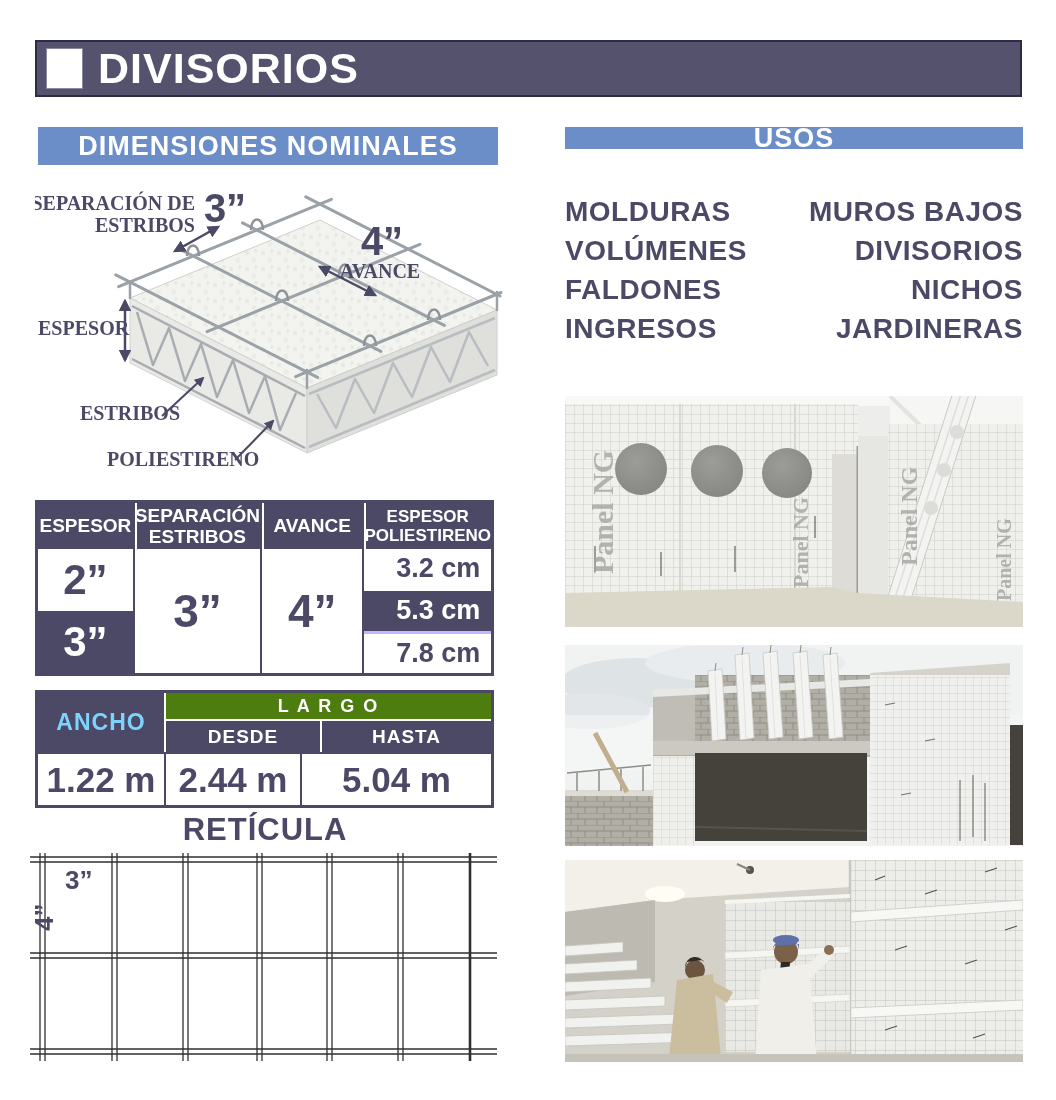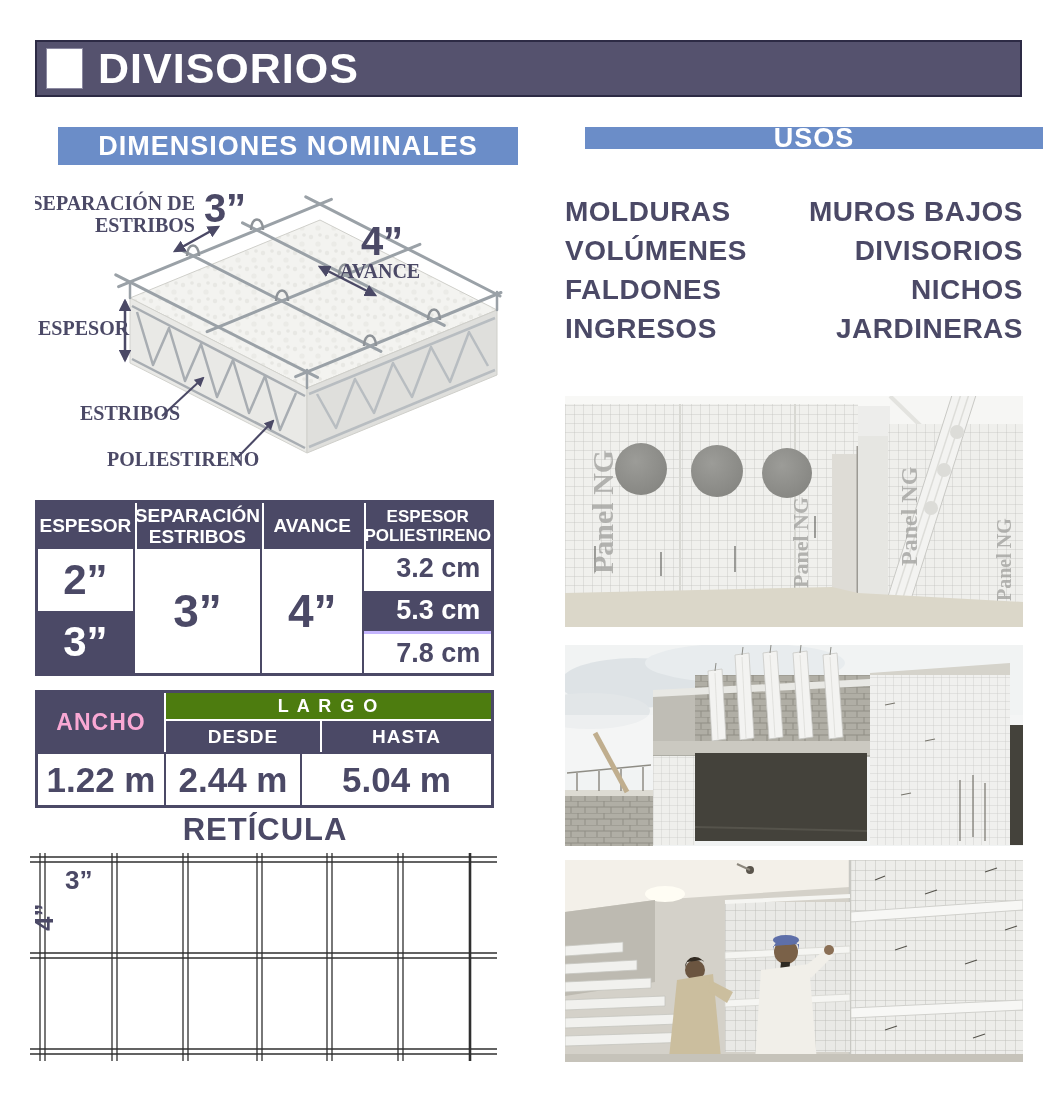--- a/index.html
+++ b/index.html
@@ -17,21 +17,21 @@
     display:flex; align-items:center;
   }
   .header-square { width:37px; height:41px; background:#fff; margin-left:9px; border:1px solid #8b89a0; }
   .header-title {
     color:#fff; font-weight:bold; font-size:43px; margin-left:15px; letter-spacing:1px;
   }
 
   
   .section-bar {
     background:#6B8DC8; color:#fff; font-weight:bold; font-size:27px;
-    display:flex; align-items:center; justify-content:center; letter-spacing:1px;margin-left:20px;
+    display:flex; align-items:center; justify-content:center; letter-spacing:1px;
   }
   .dim-bar  { left:38px;  top:127px; width:460px; height:38px; }
   .usos-bar { left:565px; top:127px; width:458px; height:22px; }
 
   
   .uses { left:565px; top:192px; width:458px; }
   .uses-row { display:flex; justify-content:space-between; align-items:center; height:39px; }
   .uses-row span { font-weight:bold; font-size:28px; color:#4B4966; letter-spacing:.5px; }
 
   
@@ -54,21 +54,21 @@
   .t1-espesor1 { height:62px; font-size:42px; }
   .t1-espesor2 { flex:1; font-size:42px; }
   .t1-span { flex:1; font-size:46px; }
   .t1-cm { flex:1; font-size:27px;padding-left:21px; }
   .t1-cm.navyfill { border-top:3px solid #fff; border-bottom:3px solid #c4b5fd; }
 
   
   .t2 { left:35px; top:690px; width:459px; height:118px; border:3px solid #4B4966; display:flex; flex-direction:column; background:#fff; }
   .t2-headrow { height:59px; display:flex; flex:none; }
   .t2-ancho {
-    width:128px; background:#4B4966; color:#f9a8d4; font-weight:bold; font-size:23px;
+    width:128px; background:#4B4966; color:#7dd3fc; font-weight:bold; font-size:23px;
     display:flex; align-items:center; justify-content:center; border-right:2px solid #fff; letter-spacing:1px;
   }
   .t2-right { flex:1; display:flex; flex-direction:column; }
   .t2-largo {
     height:28px; background:#4d7c0f; color:#fff; font-weight:bold; font-size:18px;
     display:flex; align-items:center; justify-content:center; border-bottom:2px solid #fff; letter-spacing:2px;
   }
   .t2-subrow { flex:1; display:flex; }
   .t2-sub {
     background:#4B4966; color:#fff; font-weight:bold; font-size:19px; letter-spacing:1px;

